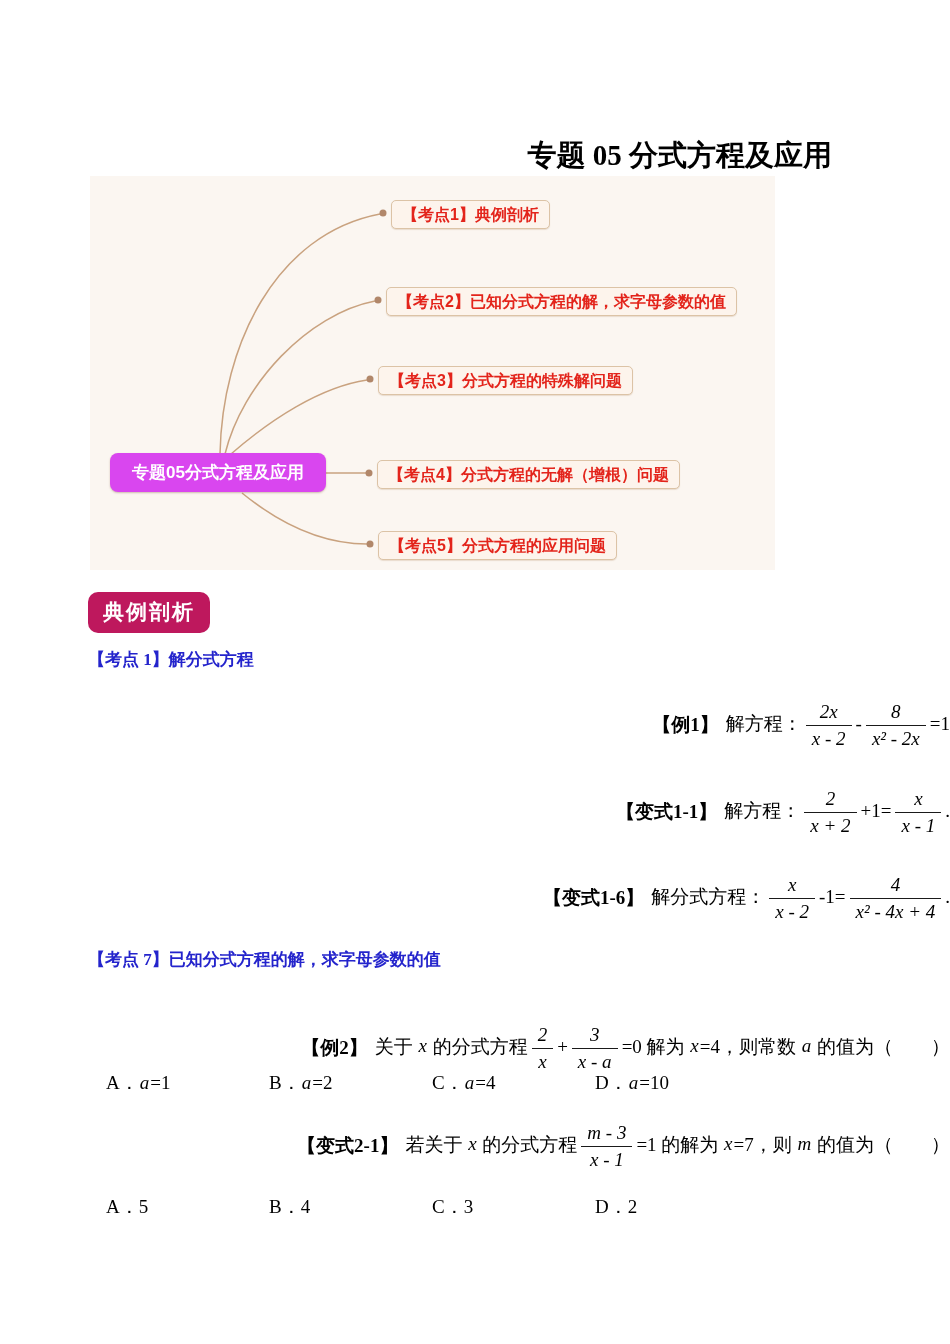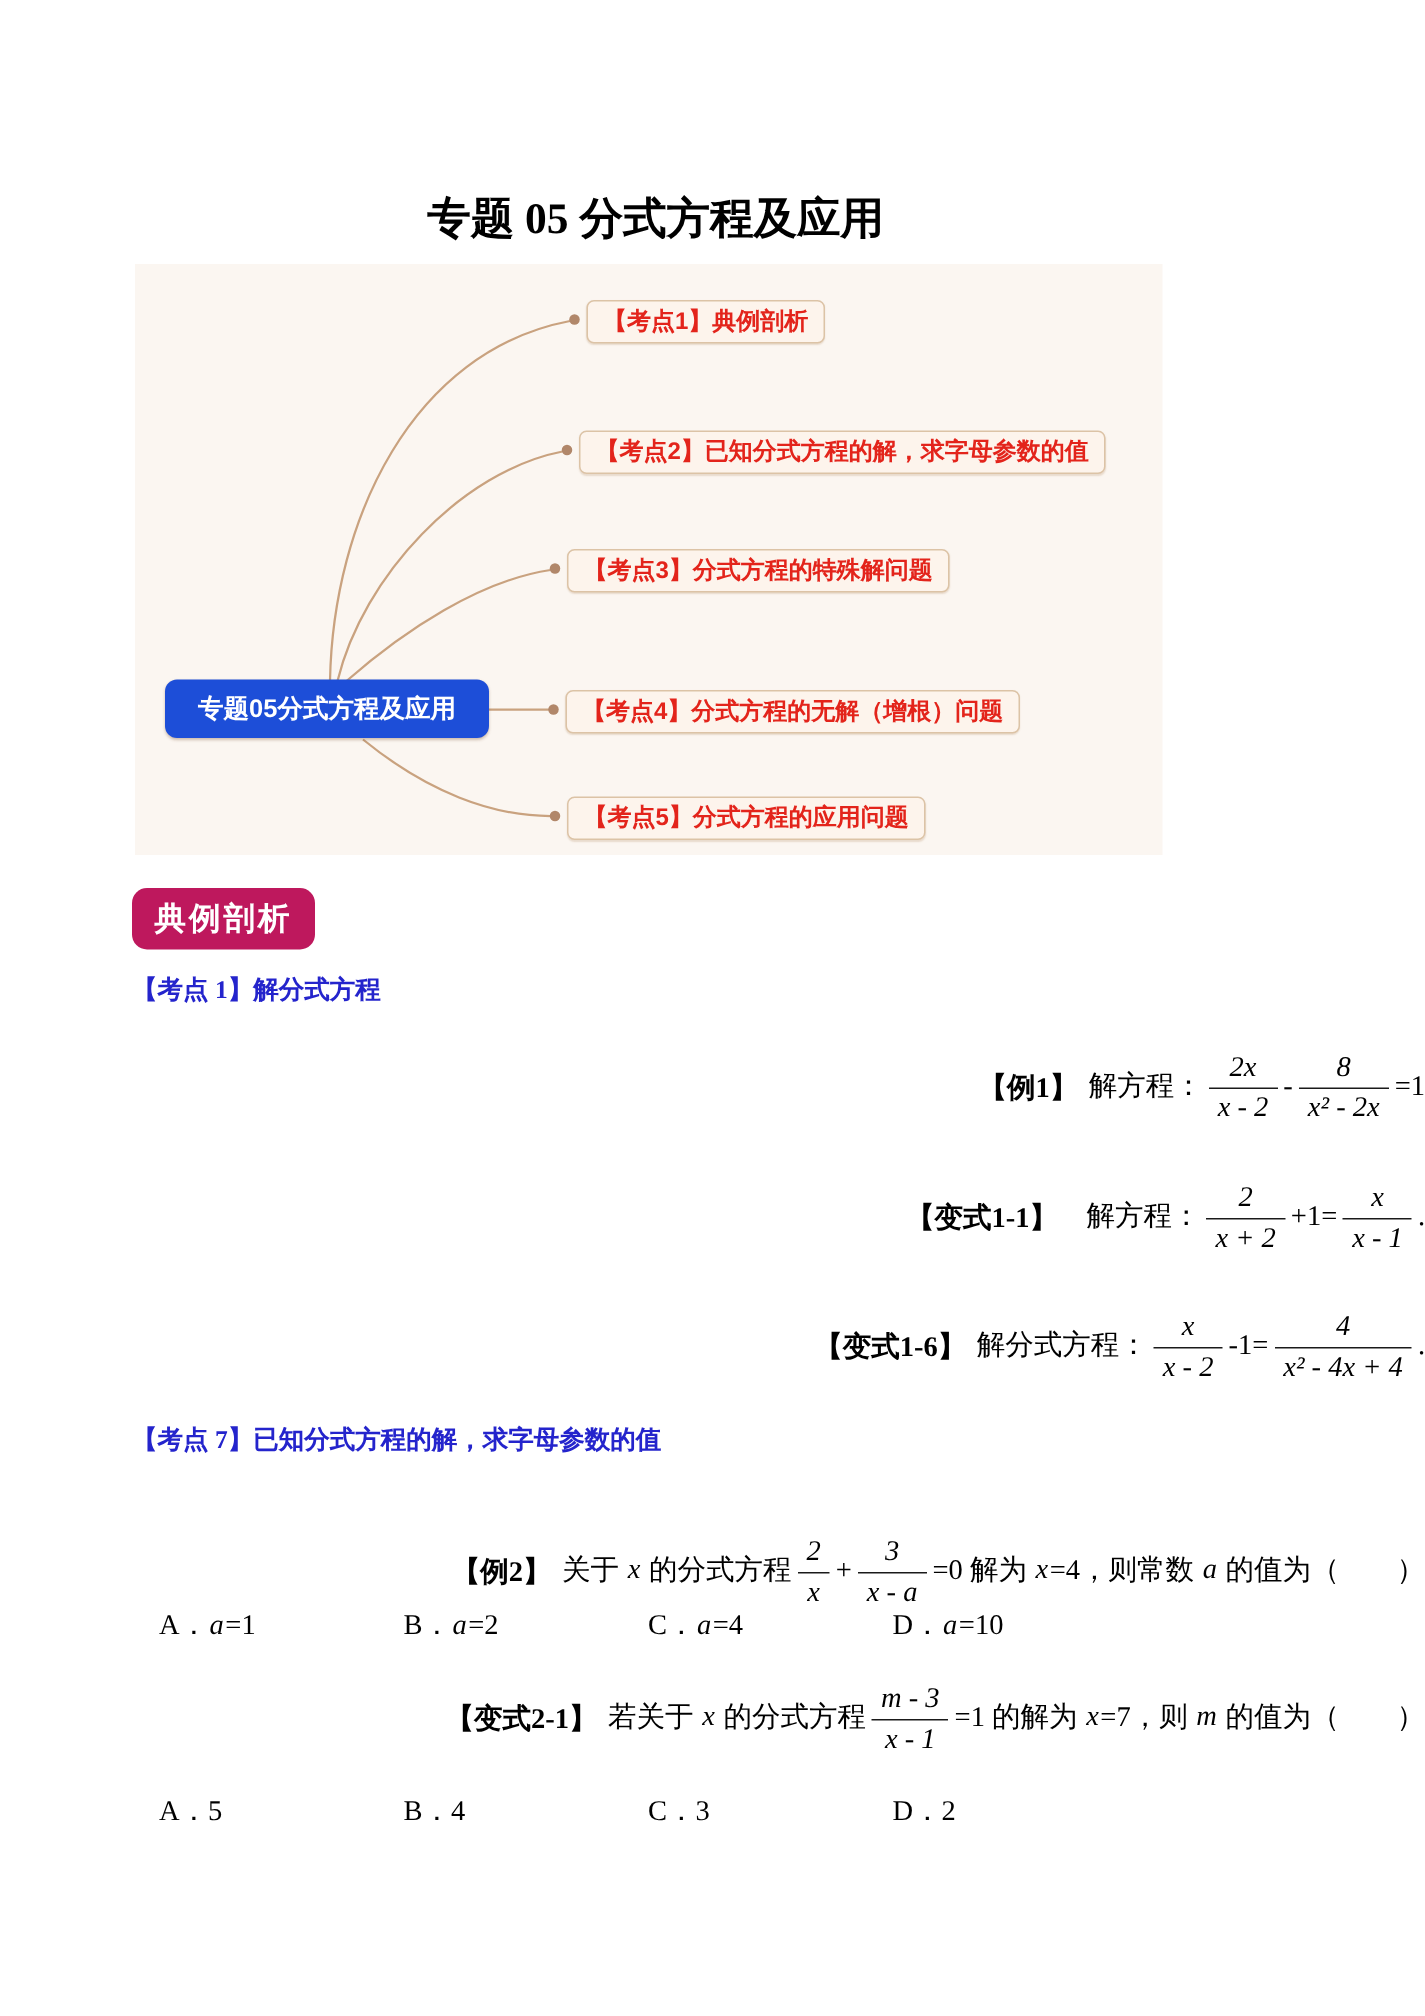--- a/index.html
+++ b/index.html
@@ -2,39 +2,39 @@
 <html><head>
 <meta charset="utf-8">
 <style>
   html,body{margin:0;padding:0;background:#ffffff;}
   .page{
     position:relative;width:950px;height:1344px;background:#ffffff;overflow:hidden;
     font-family:"Liberation Serif","DejaVu Serif",serif;color:#000;
   }
   
   .title{
-    position:absolute;left:0;top:120px;width:770px;margin:6px;
-    text-align:center;font-size:29px;font-weight:bold;color:#000;padding-left:46px;
+    position:absolute;left:0;top:120px;width:770px;margin:16px;
+    text-align:right;font-size:29px;font-weight:bold;color:#000;padding-left:46px;
   }
   
   .mindmap{
     position:absolute;left:90px;top:176px;width:685px;height:394px;
     background:#fbf6f1;
   }
   .mindmap svg{position:absolute;left:0;top:0;}
   .map-node{
     position:absolute;box-sizing:border-box;white-space:nowrap;
     background:#fdf4ec;border:1px solid #dcc3a6;border-radius:5px;
     color:#e3241b;font-weight:bold;font-size:16px;line-height:21px;
     padding:3px 10px;font-family:"Liberation Sans","DejaVu Sans",sans-serif;
     box-shadow:0 1px 1px rgba(180,140,100,0.25);
   }
   .root-node{
     position:absolute;left:20px;top:277px;width:216px;box-sizing:border-box;
-    background:#1d4ed8;border-radius:8px;color:#ffffff;text-align:center;
+    background:#d946ef;border-radius:8px;color:#ffffff;text-align:center;
     font-weight:bold;font-size:17px;line-height:21px;padding:9px 0;
     font-family:"Liberation Sans","DejaVu Sans",sans-serif;
     box-shadow:0 1px 2px rgba(120,80,50,0.35);
   }
   .n1{left:301px;top:24px;}
   .n2{left:296px;top:111px;}
   .n3{left:288px;top:190px;}
   .n4{left:287px;top:284px;}
   .n5{left:288px;top:355px;}
   
@@ -47,21 +47,21 @@
     position:absolute;left:88px;font-size:17px;font-weight:bold;color:#2424cc;
   }
   .kd1{top:648px;}
   .kd2{top:948px;}
   
   .formula-row{
     position:absolute;left:0;width:950px;display:flex;
     justify-content:flex-end;align-items:center;font-size:19px;
   }
   .r-ex1{top:692px;height:66px;}
-  .r-v11{top:779px;height:66px;gap:12px;}
+  .r-v11{top:779px;height:66px;}
   .r-v12{top:864px;height:68px;}
   .r-ex2{top:992px;height:62px;margin-top:25px;}
   .r-v21{top:1112px;height:68px;}
   .qlabel{font-weight:bold;font-size:19px;margin-right:7px;white-space:nowrap;}
   .formula{display:inline-block;}
   .formula .mtext{white-space:pre-wrap;}
   .formula .mvar{font-style:italic;padding:0 1px;}
   .frac{
     display:inline-block;vertical-align:middle;text-align:center;
     margin:0 4px;font-style:italic;

